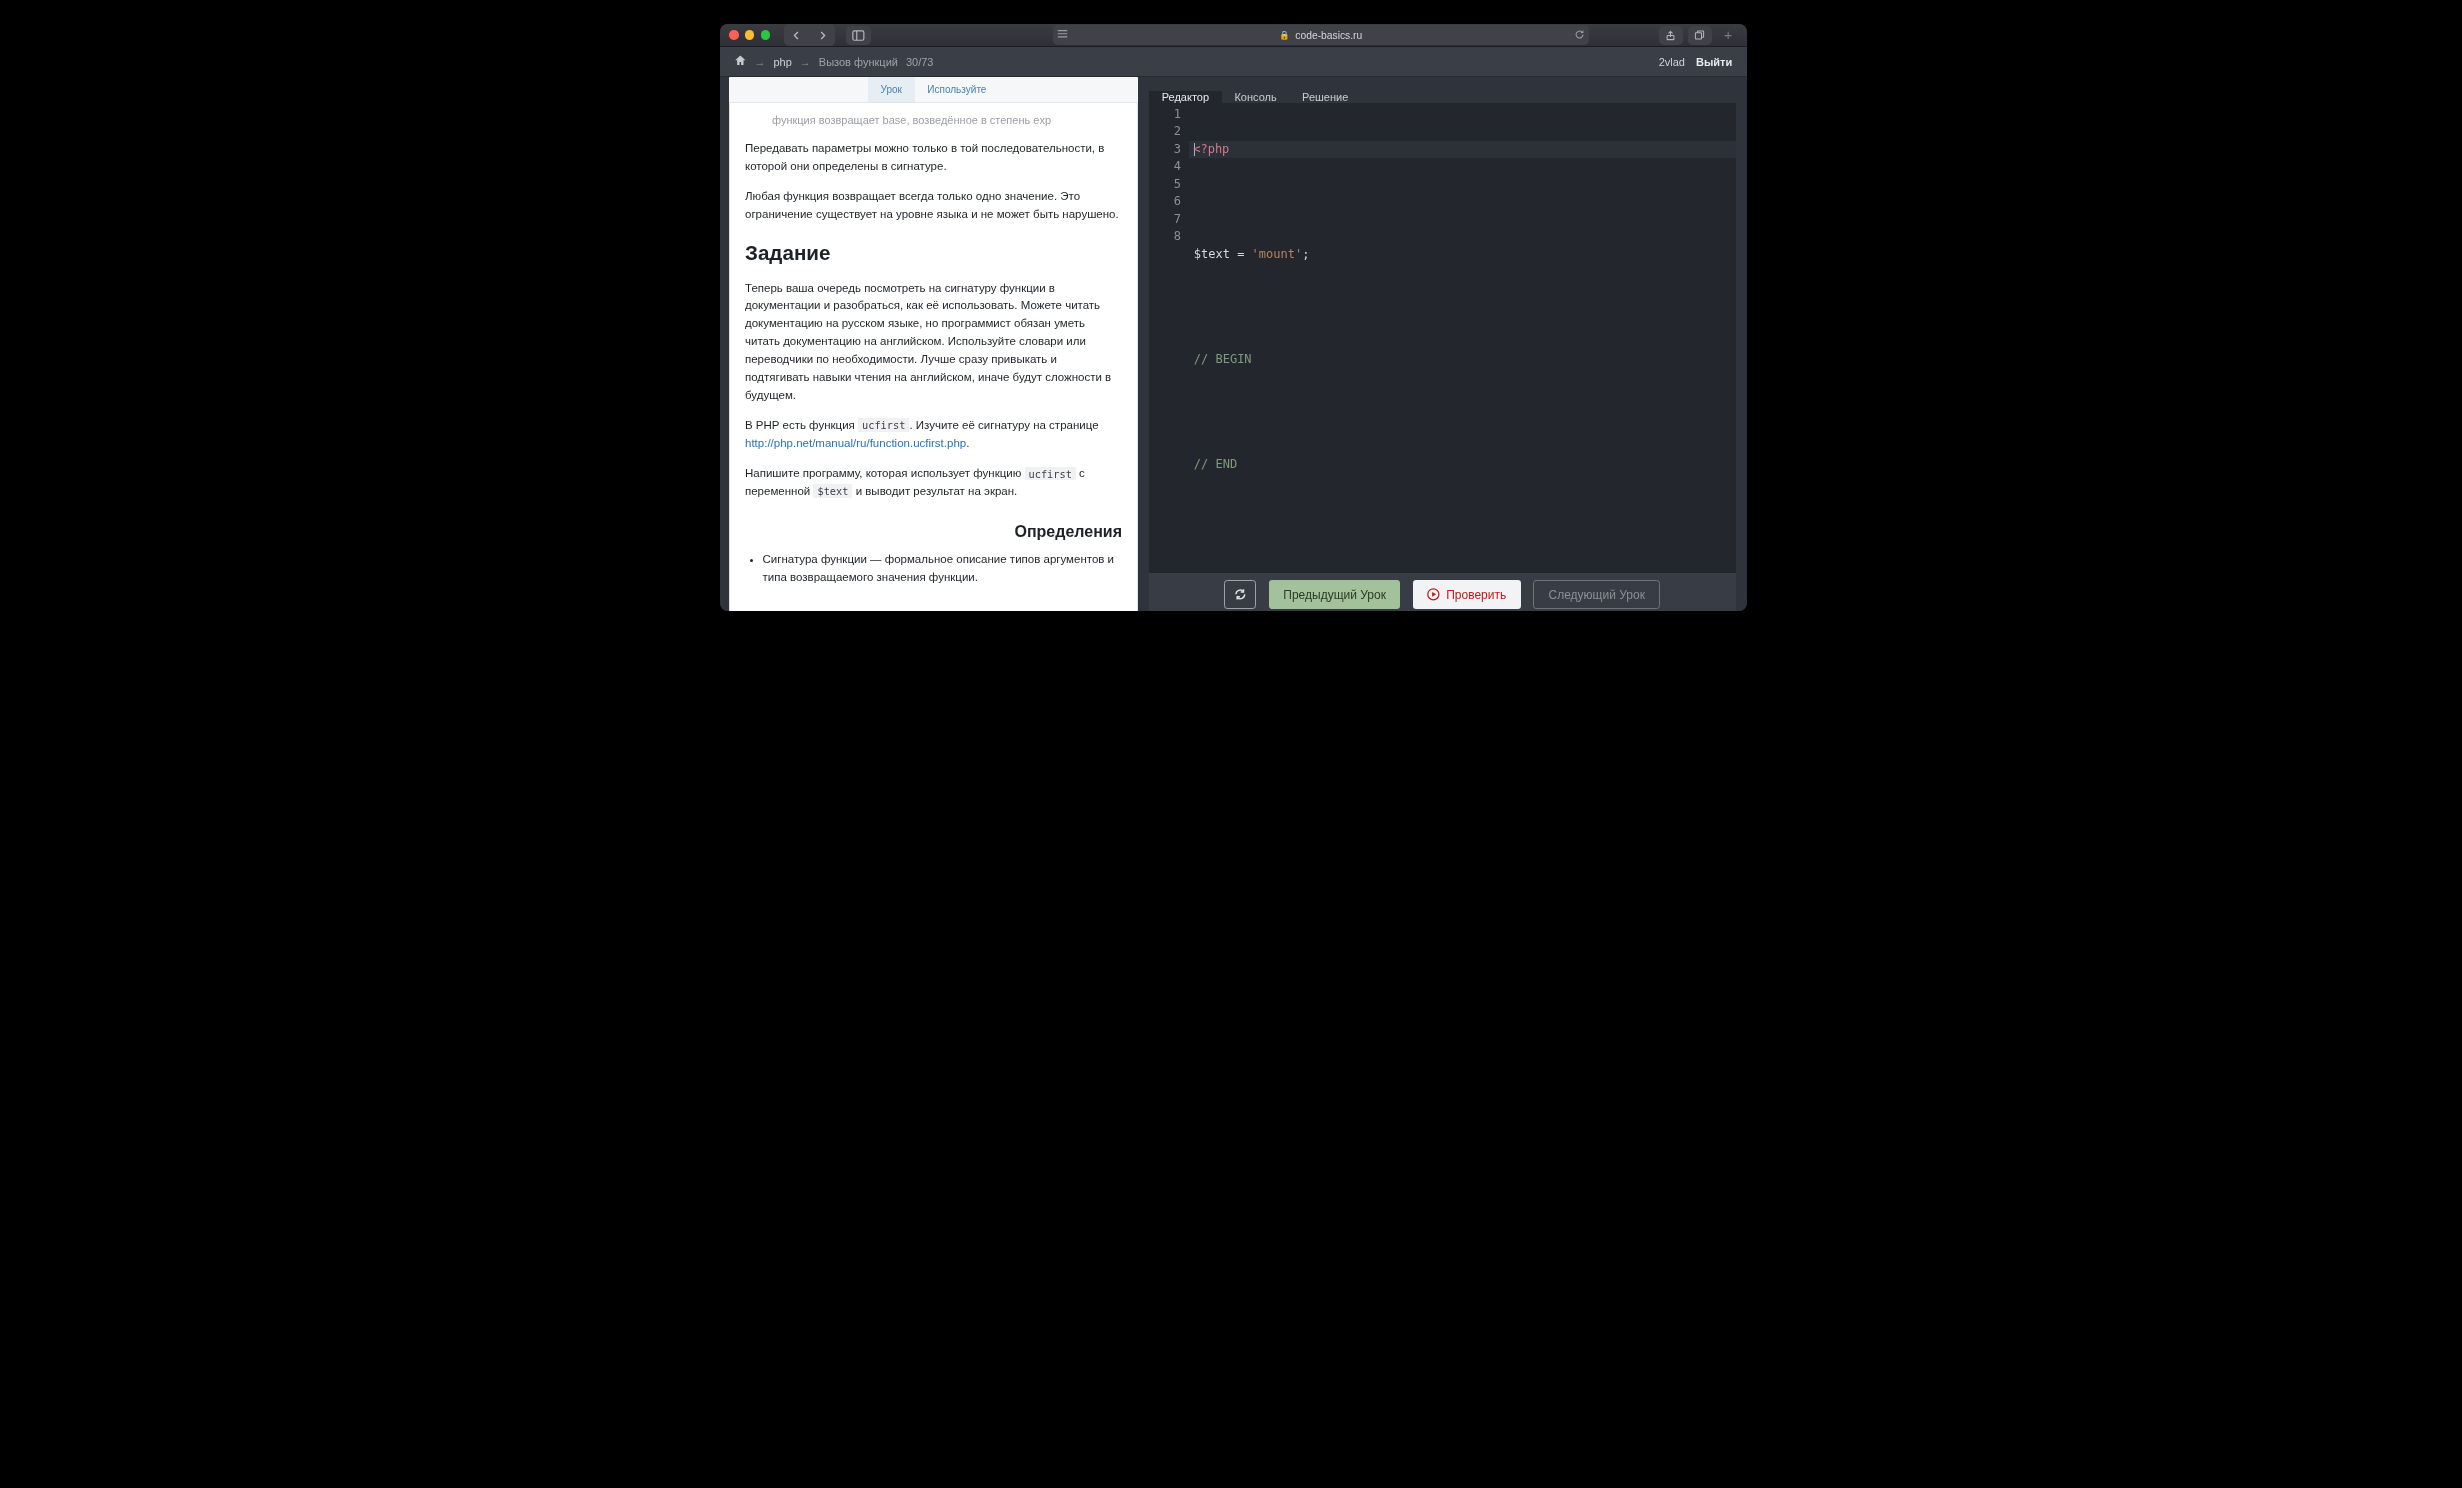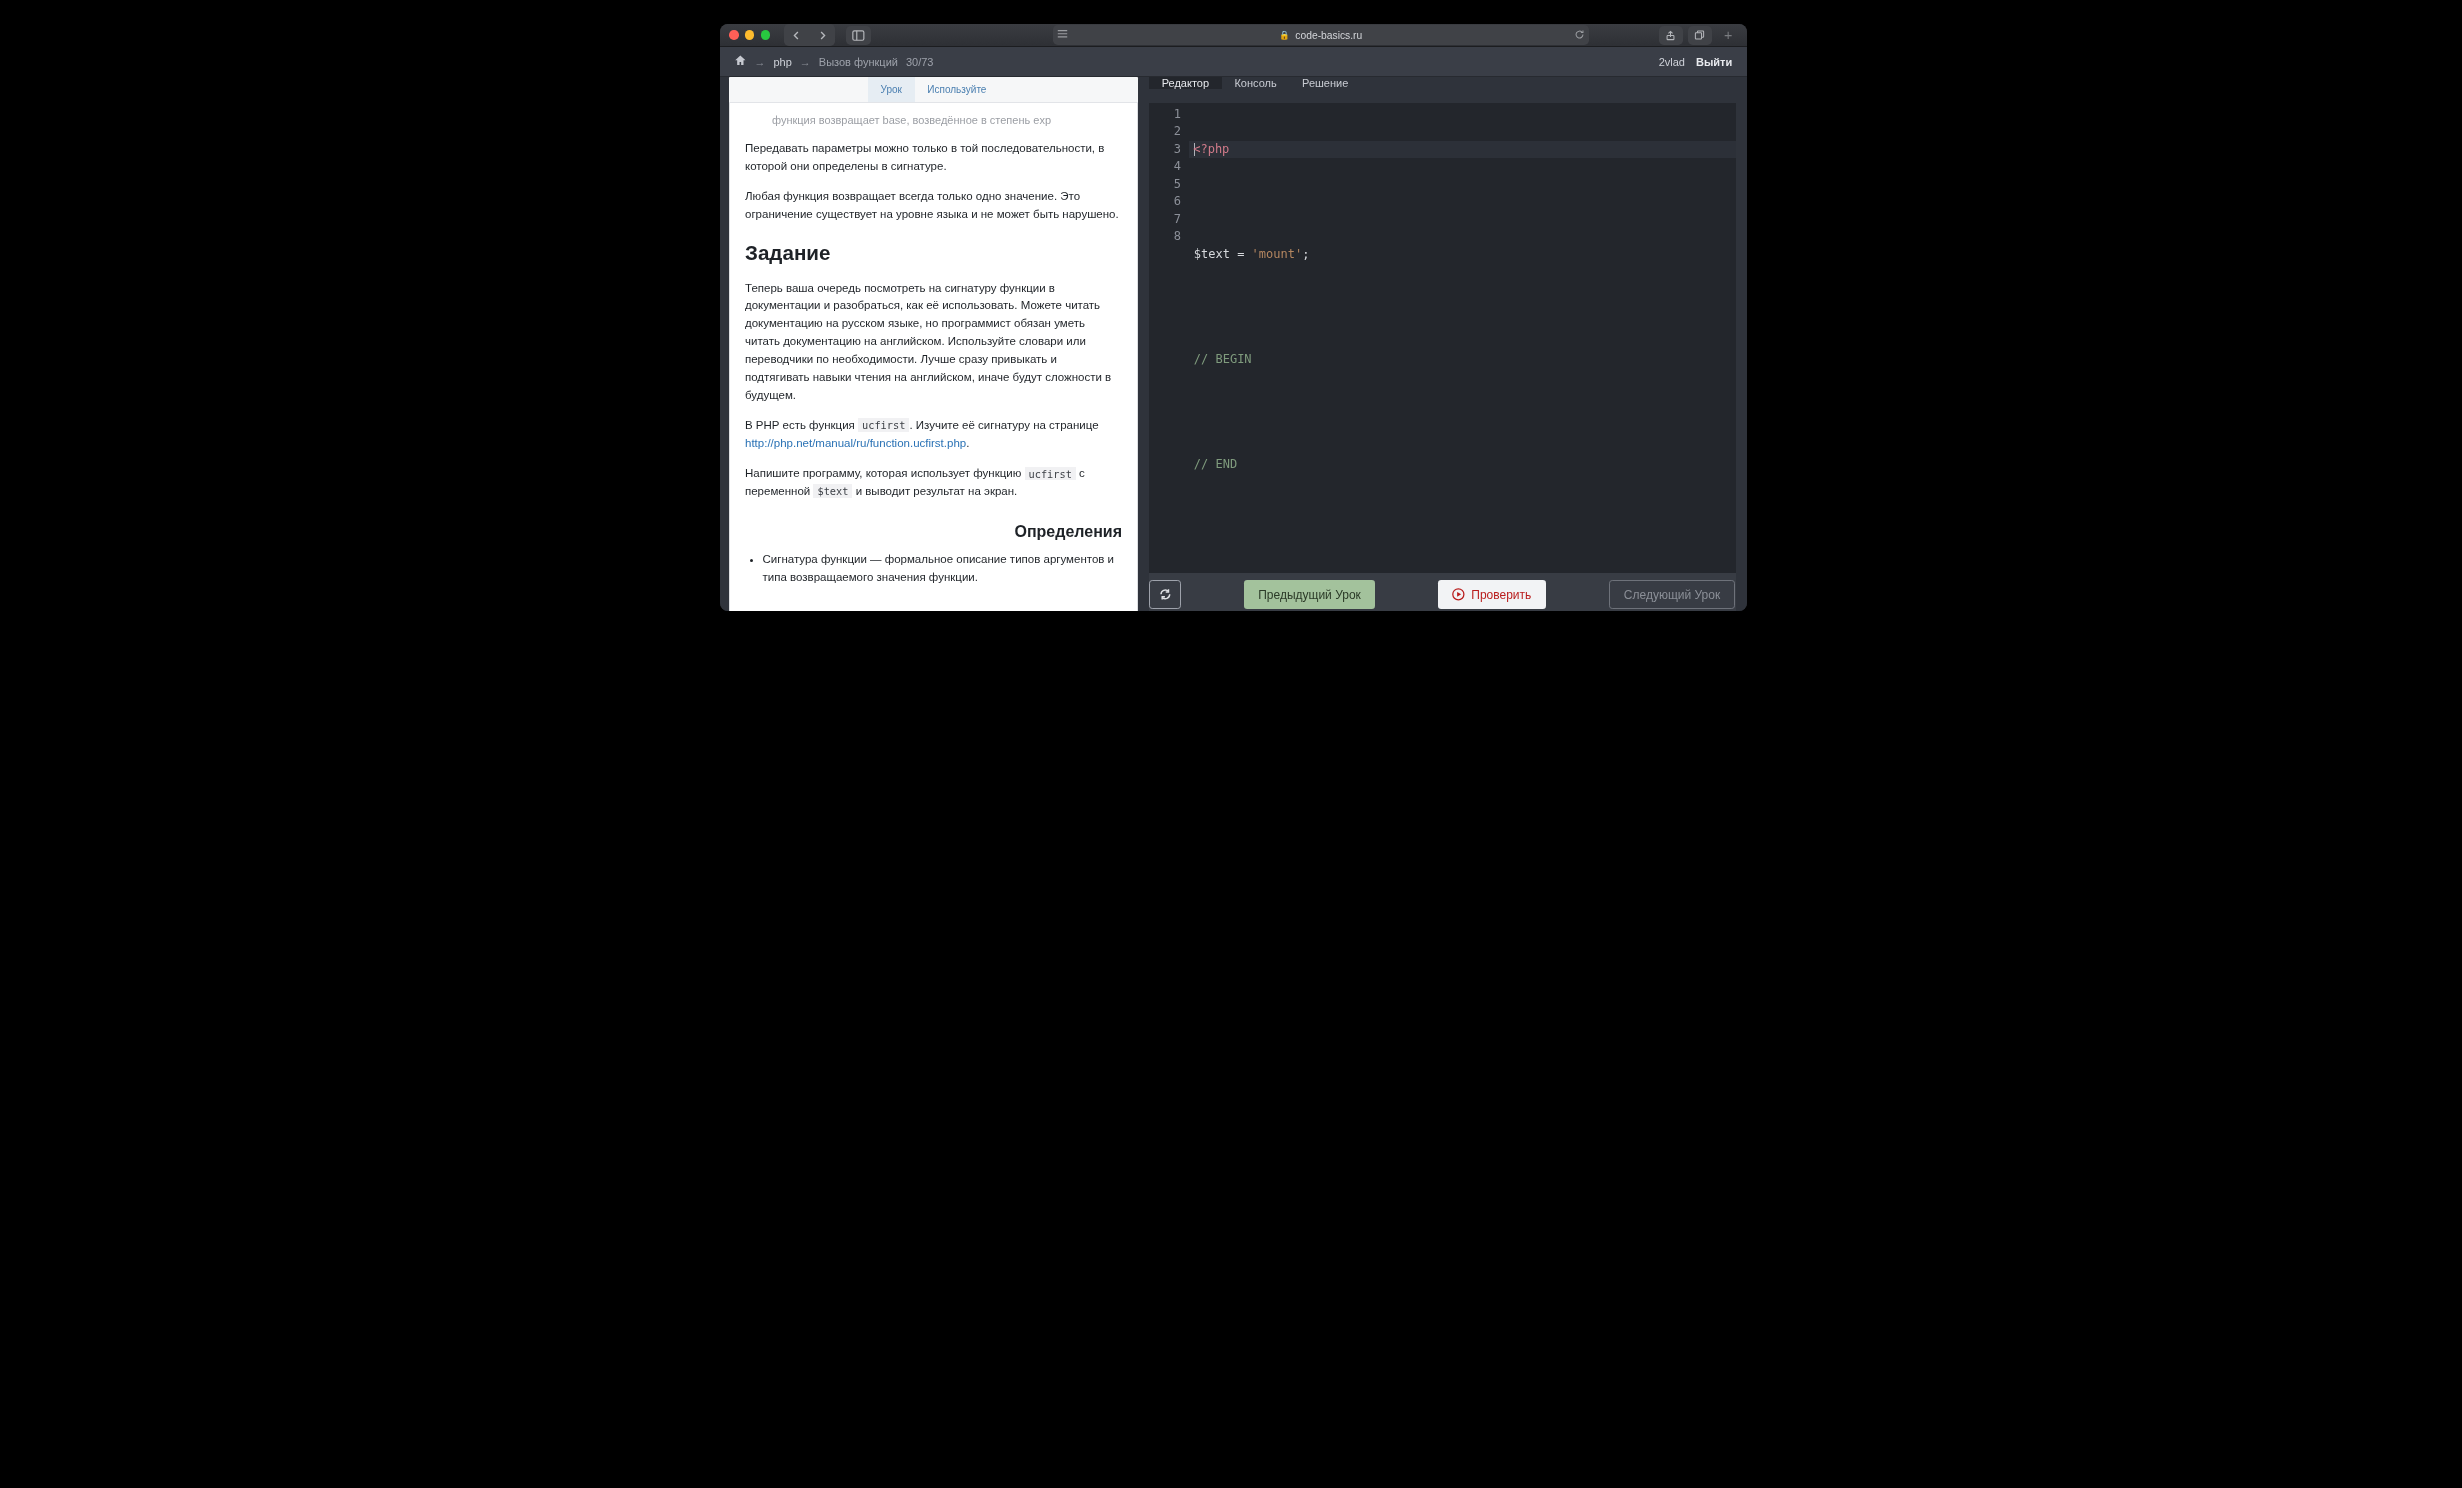--- a/index.html
+++ b/index.html
@@ -83,41 +83,41 @@
   .lesson-scroll h2 { font-size:20.6px; font-weight:700; margin: 6.3px 0 11px;}
   .lesson-scroll h4 { font-size:16px; font-weight:700; margin: 19px 0 6.3px; text-align: right;}
   .lesson-scroll a { color:#2a72b5; text-decoration:none;}
   code.inline { font-family: Menlo, Consolas, monospace; font-size:10.3px; background:#f1f1f3; padding:0.8px 4px; border-radius:0; color:#3b3f45;}
   .lesson-scroll ul { padding-left: 17.5px; }
   .lesson-scroll li { margin-bottom:14px;}
   .truncated-top { color:#9b9ea4; font-size:11px; margin-bottom:11px; overflow:hidden; white-space:nowrap; padding-left:27px;}
 
   
   .editor-panel { flex:1; display:flex; flex-direction:column; }
-  .editor-tabs { height:25.4px; display:flex; align-items:flex-start; }
+  .editor-tabs { height:25.4px; display:flex; align-items:flex-end; }
   .ed-tab { padding:0 12.7px; display:flex; align-items:center; color:#c9ccd3; font-size:11px; cursor:pointer; }
   .ed-tab.active { background:#23262c; color:#e6e8ec; }
   .code-area {
     flex:1; background:#23262c; display:flex; font-family:Menlo,Consolas,monospace;
     font-size:12px; line-height:17.5px; overflow:hidden;
   }
   .gutter { width:40px; background:#23262c; color:#8c9099; text-align:right; padding:3.2px 8px 3.2px 0;}
   .gutter div { height:17.5px; }
   .code-lines { flex:1; padding:3.2px 0; color:#d6d8dc; white-space:pre; }
   .code-lines .row { height:17.5px; padding-left:4.8px;}
   .code-lines .row.hl { background:#2c3038; }
   .tk-tag { color:#d17b8a; }
   .tk-var { color:#d6d8dc; }
   .tk-op { color:#d6d8dc; }
   .tk-str { color:#b48660; }
   .tk-cmt { color:#7f9b7d; }
   .cursor-bar { display:inline-block; width:0; border-left:1.6px solid #aeb1b8; height:12.7px; vertical-align:middle; margin-right:-1.6px;}
 
   .action-bar {
-    height:44px; display:flex; align-items:center; justify-content:space-between; gap:12.7px;
+    height:44px; display:flex; align-items:center; justify-content:center; gap:12.7px;
     background:#383c44;
   }
   .btn {
     height:28.6px; padding:0 14.3px; border-radius:3.2px; font-size:12px;
     display:flex; align-items:center; gap:6.3px; cursor:pointer; border:none;
   }
   .btn.icon-only { width:32px; padding:0; justify-content:center; background:transparent; border:0.8px solid #9ea2ab; color:#dfe1e5;}
   .btn.prev { background:#a3c29c; color:#2b3a27; font-weight:500;}
   .btn.check { background:#f2f3f5; color:#b91c1c; font-weight:400;}
   .btn.next { background:transparent; border:0.8px solid #6e727a; color:#8b8f97; cursor:not-allowed;}

